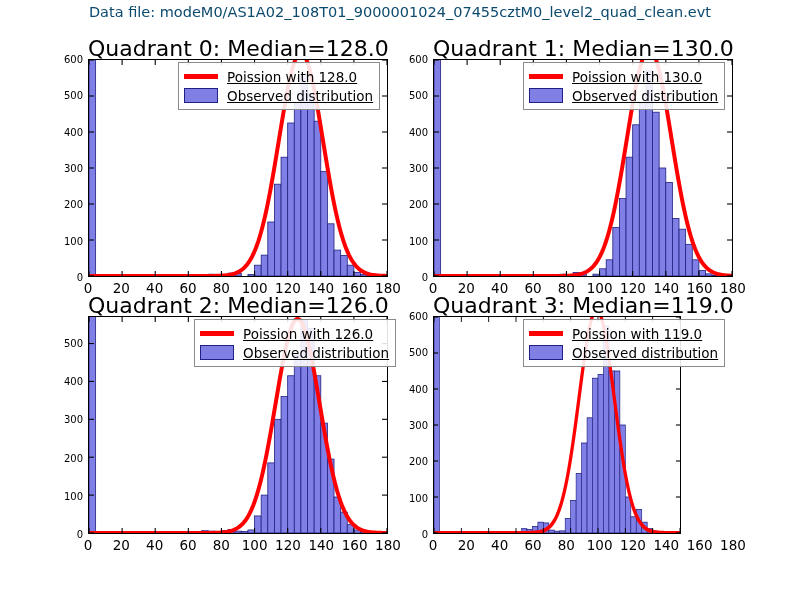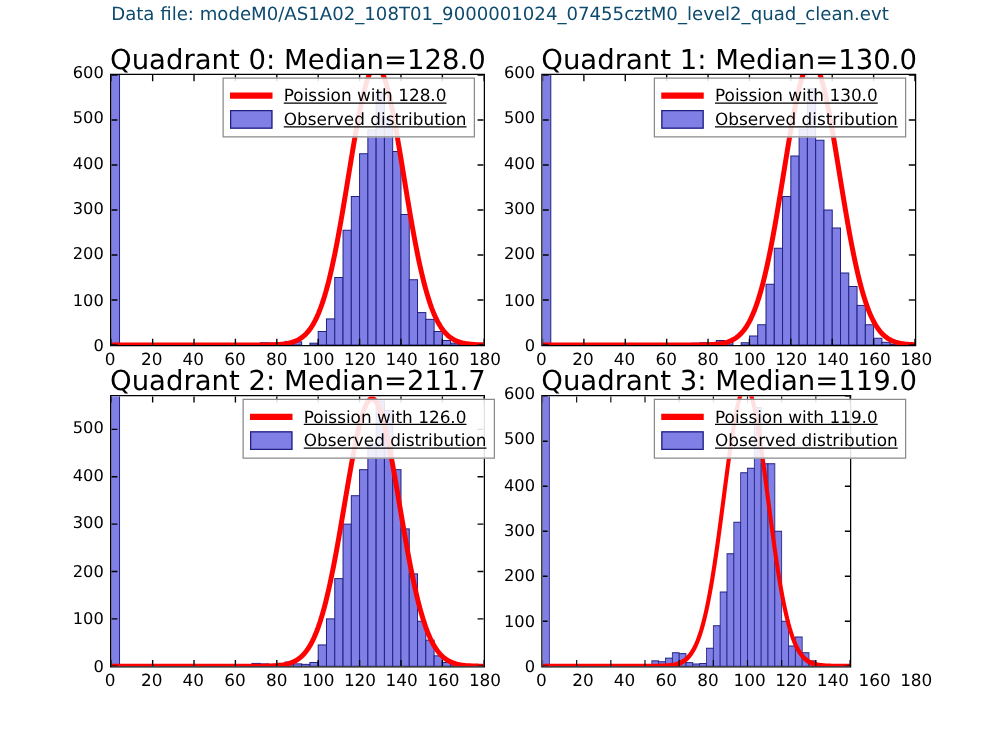--- a/index.html
+++ b/index.html
@@ -35,21 +35,21 @@
     box-sizing:border-box;
     overflow:hidden;
   }
 
   .plotsvg{position:absolute;left:0;top:0;width:100%;height:100%;display:block;}
 
   .ytick-label{
     position:absolute;right:100%;
     margin-right:5px;
     transform:translateY(-50%);
-    font-size:13px;color:#000;
+    font-size:10px;color:#000;
     white-space:nowrap;
     text-align:left;
   }
   .xtick-label{
     position:absolute;top:100%;
     margin-top:3px;
     transform:translateX(-50%);
     font-size:13.5px;color:#000;
     white-space:nowrap;
   }
@@ -283,21 +283,21 @@
           <span class="legend-key key-line"></span>
           <span class="legend-label">Poission with 130.0</span>
         </div>
         <div class="legend-row">
           <span class="legend-key key-patch"></span>
           <span class="legend-label">Observed distribution</span>
         </div>
       </div>
     </div>
   <div class="panel" id="panel-2" style="left: 88px; top: 316px; width: 300px; height: 218px;">
-      <div class="panel-title">Quadrant 2: Median=211.7</div>
+      <div class="panel-title">Quadrant 2: Median=126.0</div>
       <div class="axes">
         <svg class="plotsvg" viewBox="0 0 300 218" preserveAspectRatio="none">
           <g>
             <rect x="0.00" y="-2.00" width="6.67" height="220.00" fill="#7f7fe5" stroke="#202080" stroke-width="0.8"></rect>
             <rect x="113.33" y="215.71" width="6.67" height="2.29" fill="#7f7fe5" stroke="#202080" stroke-width="0.8"></rect>
             <rect x="120.00" y="216.09" width="6.67" height="1.91" fill="#7f7fe5" stroke="#202080" stroke-width="0.8"></rect>
             <rect x="126.67" y="216.47" width="6.67" height="1.53" fill="#7f7fe5" stroke="#202080" stroke-width="0.8"></rect>
             <rect x="133.33" y="215.71" width="6.67" height="2.29" fill="#7f7fe5" stroke="#202080" stroke-width="0.8"></rect>
             <rect x="140.00" y="214.56" width="6.67" height="3.44" fill="#7f7fe5" stroke="#202080" stroke-width="0.8"></rect>
             <rect x="146.67" y="216.09" width="6.67" height="1.91" fill="#7f7fe5" stroke="#202080" stroke-width="0.8"></rect>

